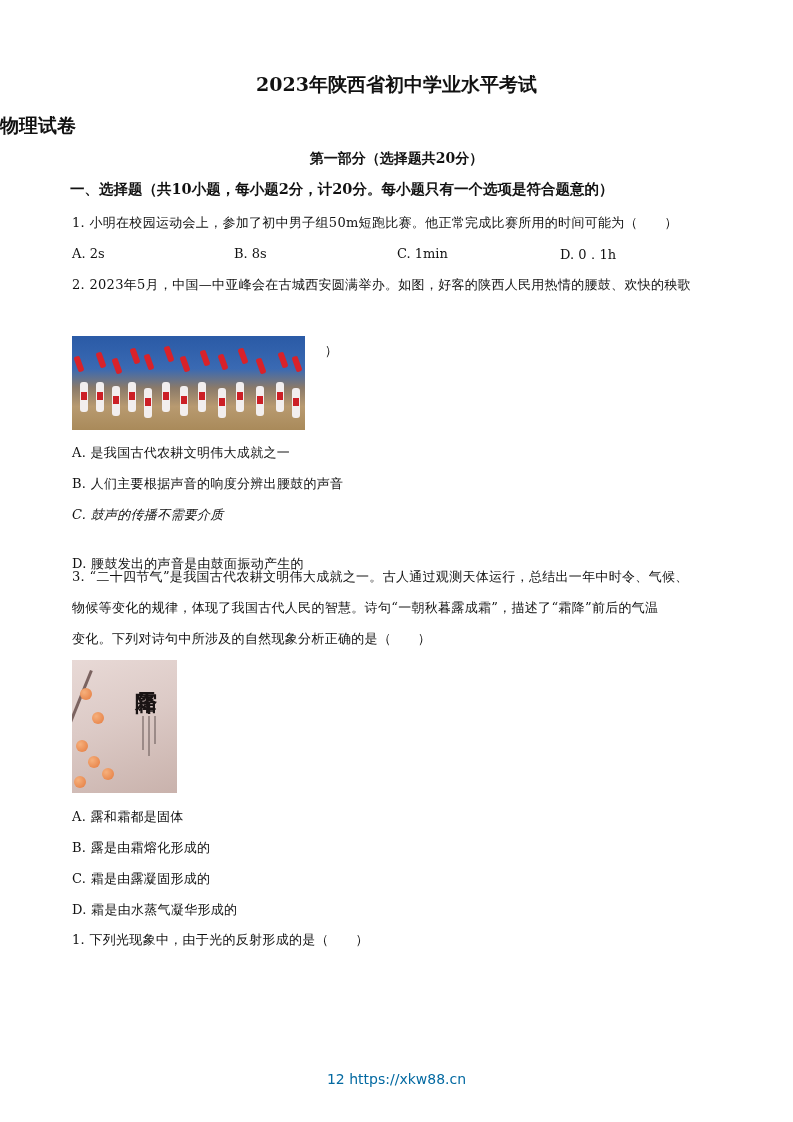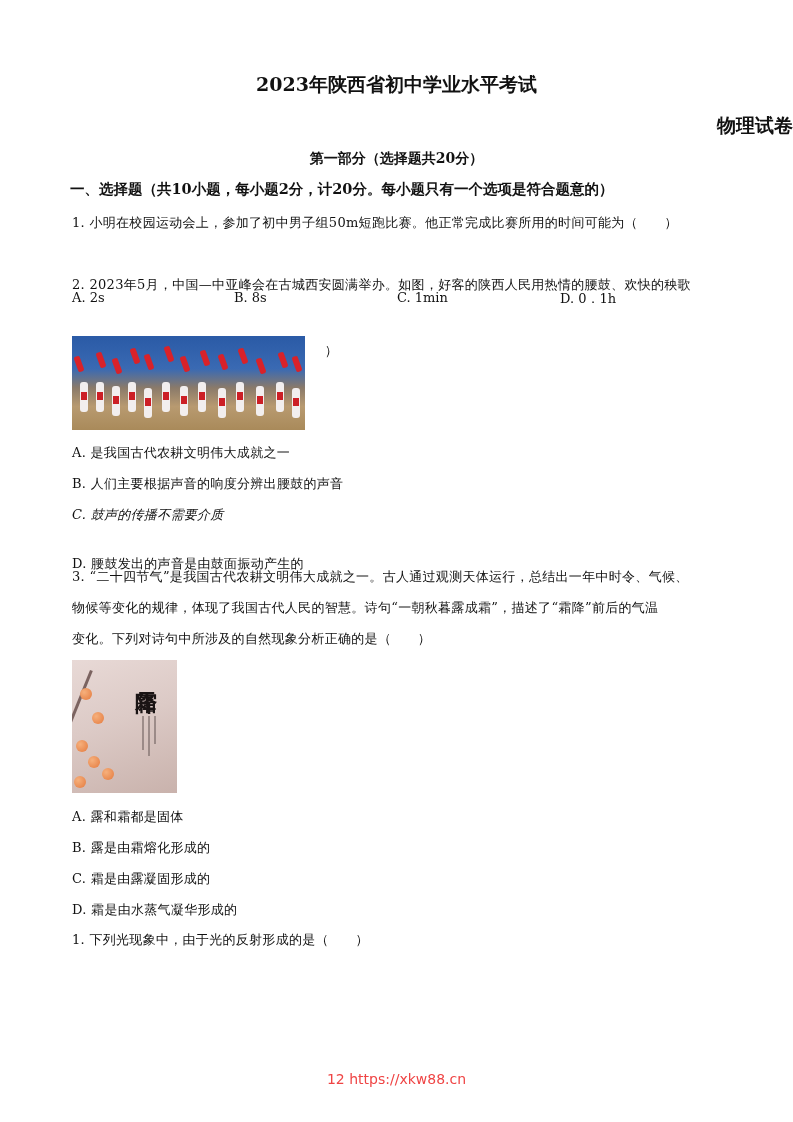--- a/index.html
+++ b/index.html
@@ -3,25 +3,25 @@
   <meta charset="utf-8">
   <style>
     html, body { margin: 0; padding: 0; background: #ffffff; }
     body {
       width: 793px; height: 1122px; position: relative; overflow: hidden;
       font-family: "DejaVu Serif", "Liberation Serif", serif;
       color: #111;
     }
     .abs { position: absolute; white-space: nowrap; }
     .title { left: 0; width: 793px; text-align: center; font-weight: bold; font-size: 19px; top: 72px; }
-    .subtitle { left: 0; width: 793px; text-align: right; font-weight: bold; font-size: 19px; top: 113px; }
+    .subtitle { left: 0; width: 793px; text-align: left; font-weight: bold; font-size: 19px; top: 113px; }
     .part { left: 0; width: 793px; text-align: center; font-weight: bold; font-size: 14px; top: 150px; }
     .section { left: 70px; font-weight: bold; font-size: 14.5px; top: 180px; }
     .line { left: 72px; font-size: 13px; letter-spacing: 0.3px; }
-    .opt { font-size: 13px; margin-top: 44px; }
+    .opt { font-size: 13px; }
     .img-dance {
       left: 72px; top: 336px; width: 233px; height: 94px;
       background: linear-gradient(180deg, #2a5aa6 0%, #3a6ab3 35%, #8a7a6a 55%, #b89a70 75%, #a98a5a 100%);
       overflow: hidden;
     }
     .img-dance .fig {
       position: absolute; bottom: 18px; width: 8px; height: 30px;
       background: #f2eeee; border-radius: 3px;
     }
     .img-dance .flag {
@@ -44,21 +44,21 @@
     }
     .img-frost .glyph {
       position: absolute; left: 64px; top: 14px; font-size: 22px; line-height: 22px;
       color: #1a1414; font-weight: bold; font-family: "DejaVu Serif", serif;
     }
     .img-frost .vtext {
       position: absolute; top: 56px; width: 2px; background: #6b5d5b; opacity: 0.55;
     }
     .footer {
       left: 0; width: 793px; text-align: center; top: 1071px;
-      font-family: "DejaVu Sans", "Liberation Sans", sans-serif; font-size: 14px; color: #ef4444;
+      font-family: "DejaVu Sans", "Liberation Sans", sans-serif; font-size: 14px; color: #0369a1;
     }
   </style>
 </head>
 <body>
 
 <div>
 
   <div class="abs title">2023年陕西省初中学业水平考试</div>
   <div class="abs subtitle">物理试卷</div>
   <div class="abs part">第一部分（选择题共20分）</div>

